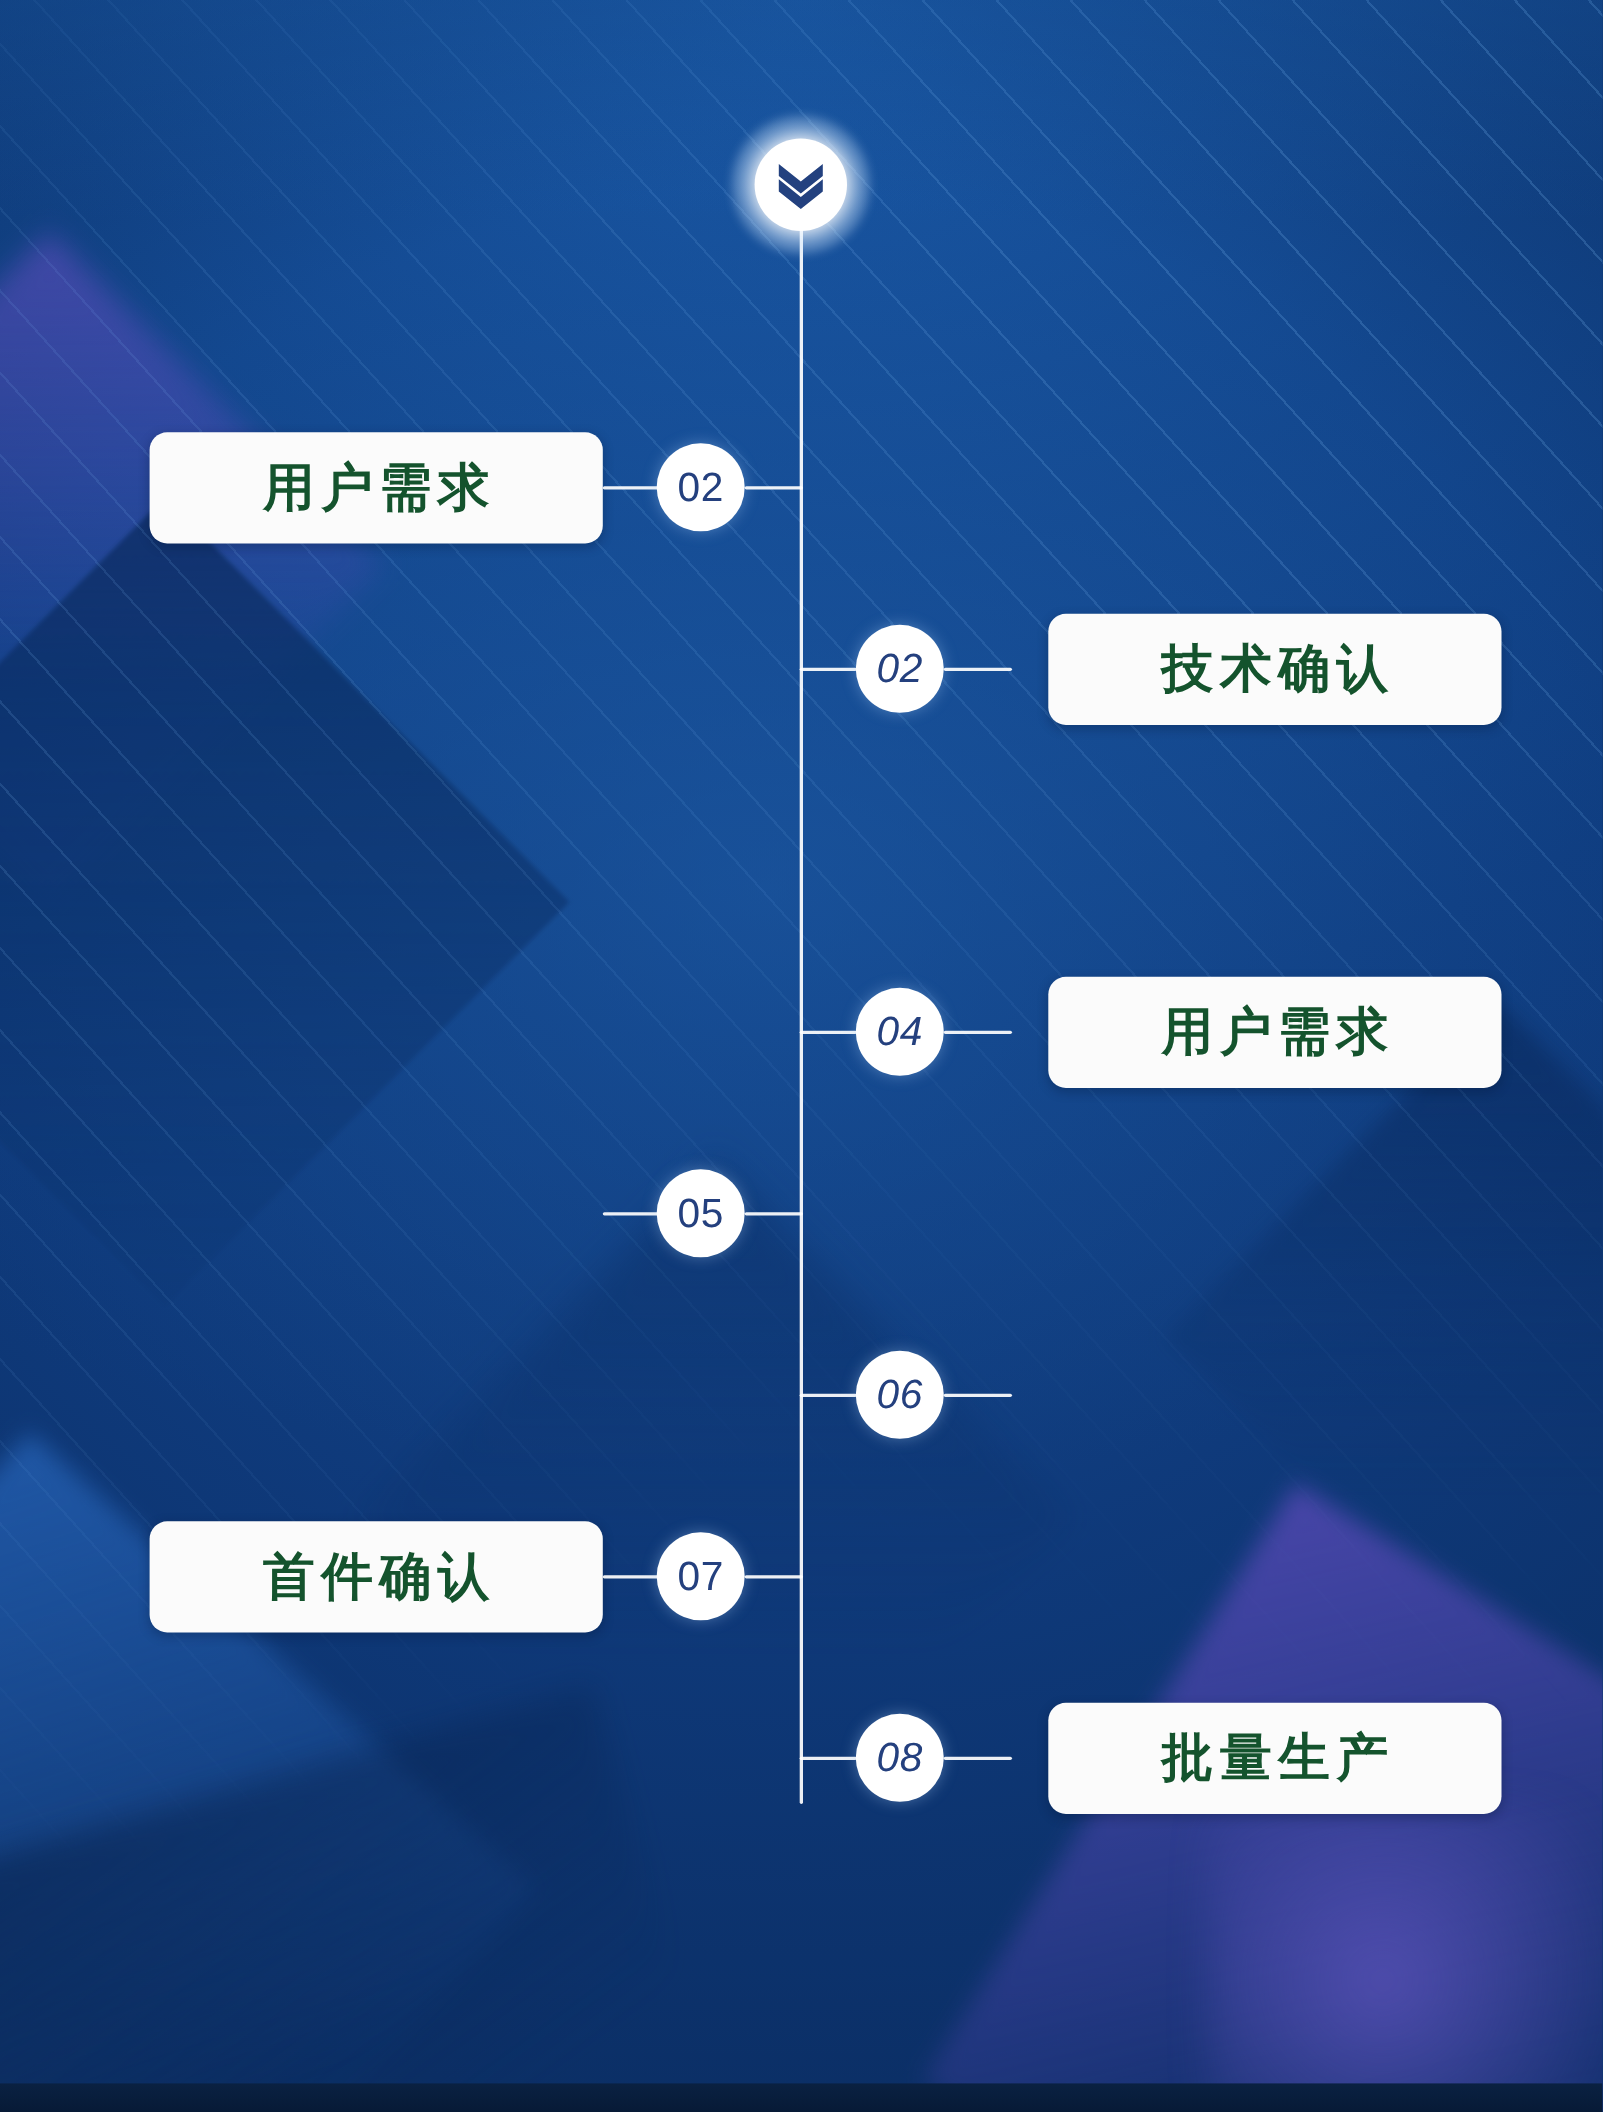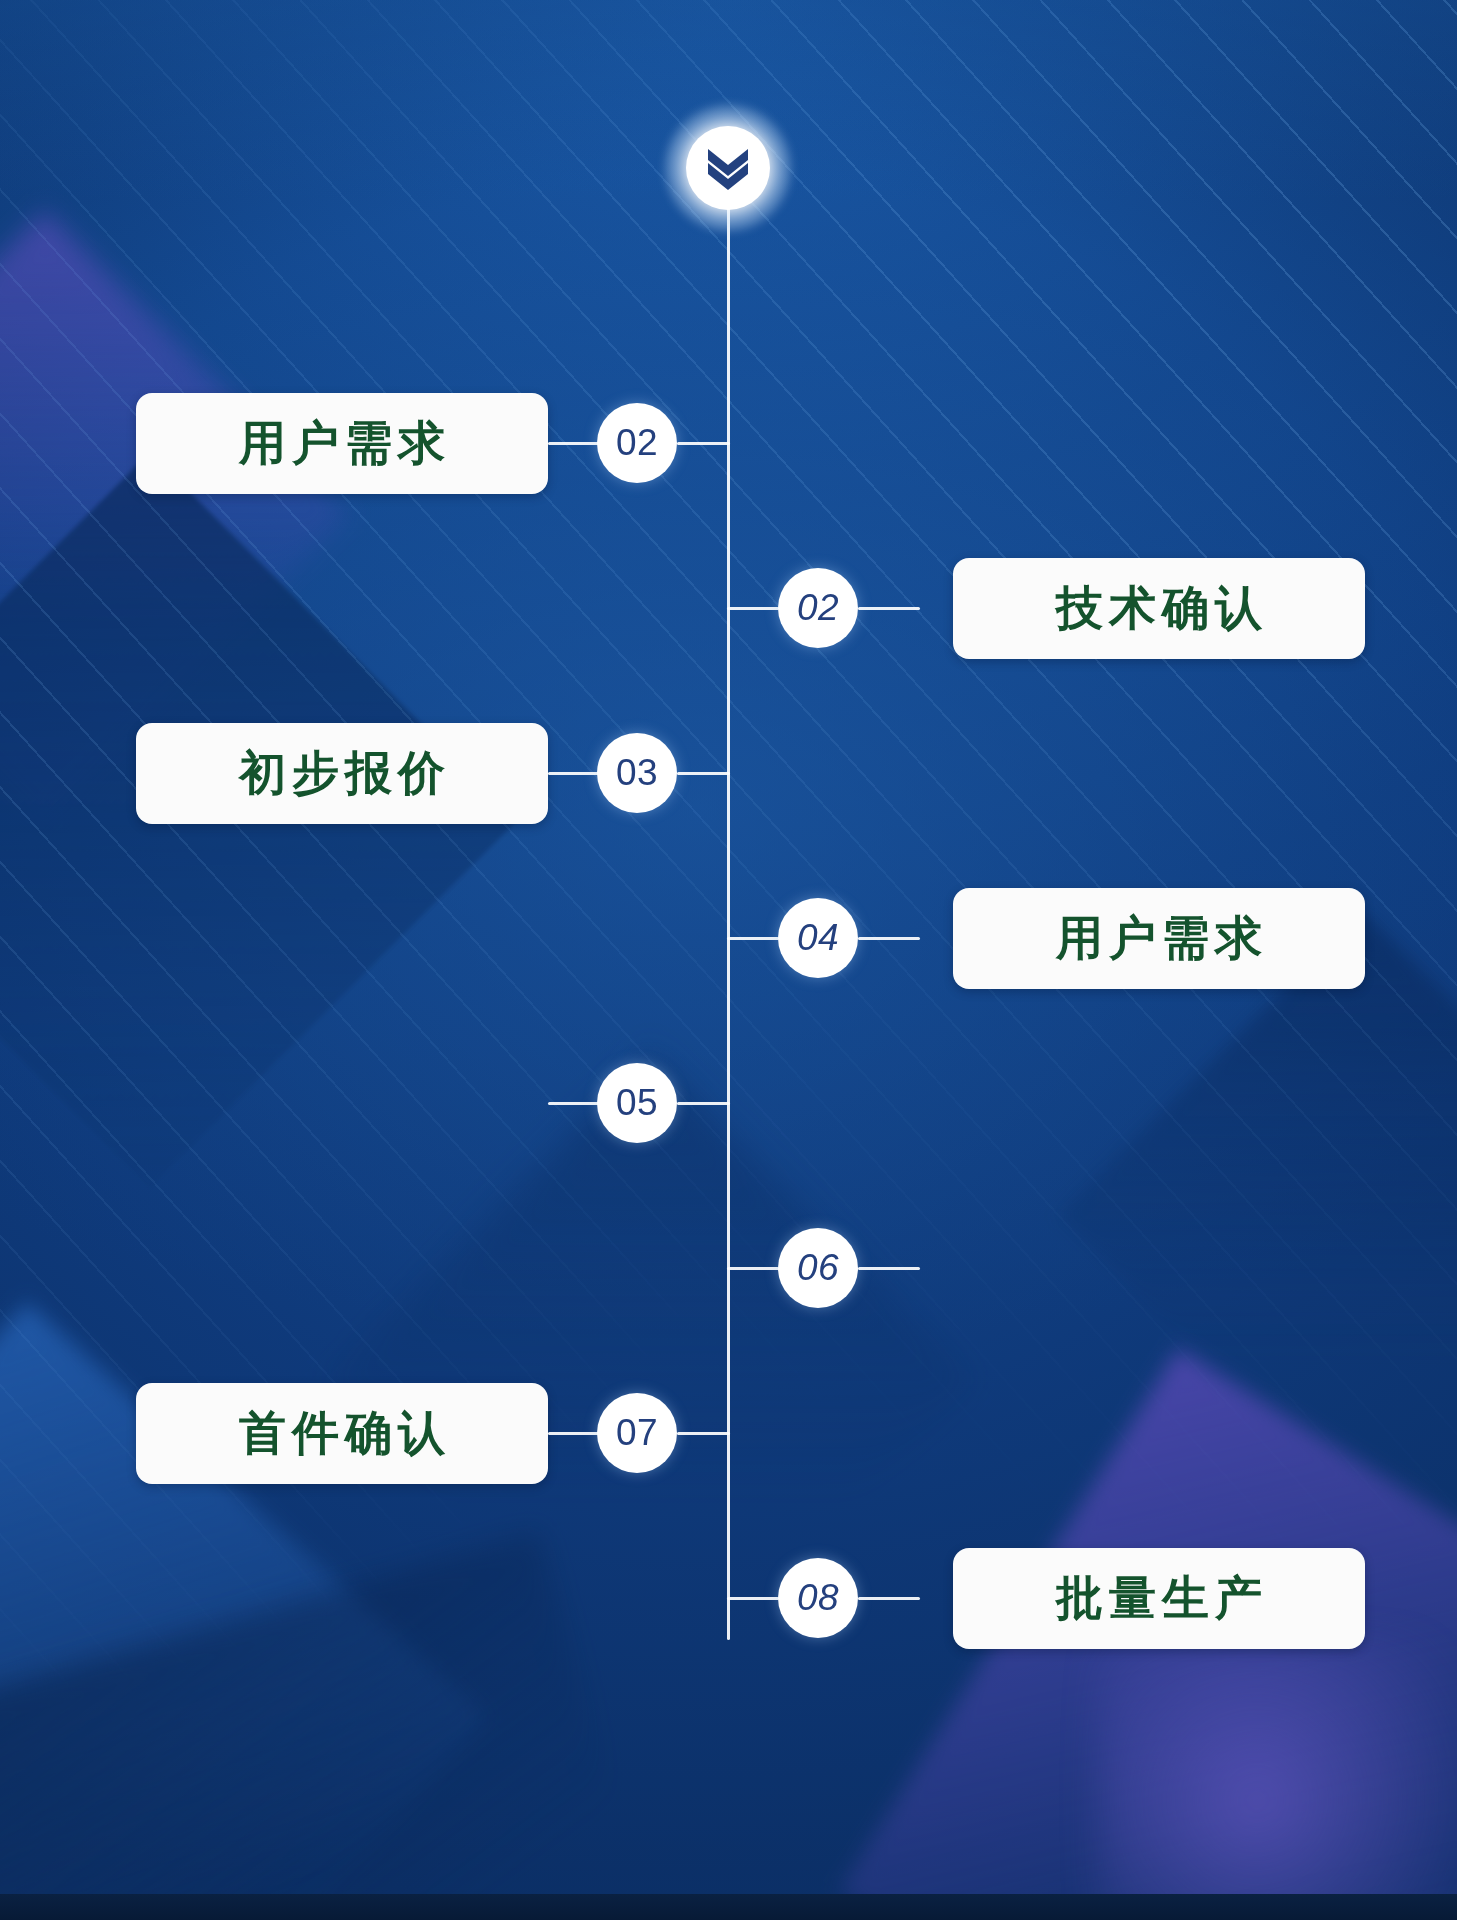--- a/index.html
+++ b/index.html
@@ -280,30 +280,20 @@
       <div class="connector"></div>
       <div class="num-circle">
         <span>02</span>
       </div>
       <div class="connector connector2"></div>
       <div class="label-box">
         <span>技术确认</span>
       </div>
     </div>
 
-    <div class="row left" style="top:723px; left:0; right:0;">
-      <div class="label-box">
-        <span>初步报价</span>
-      </div>
-      <div class="connector"></div>
-      <div class="num-circle">
-        <span>03</span>
-      </div>
-      <div class="connector connector2"></div>
-    </div>
 
     <div class="row right" style="top:888px; left:0; right:0;">
       <div class="connector"></div>
       <div class="num-circle">
         <span>04</span>
       </div>
       <div class="connector connector2"></div>
       <div class="label-box">
         <span>用户需求</span>
       </div>

